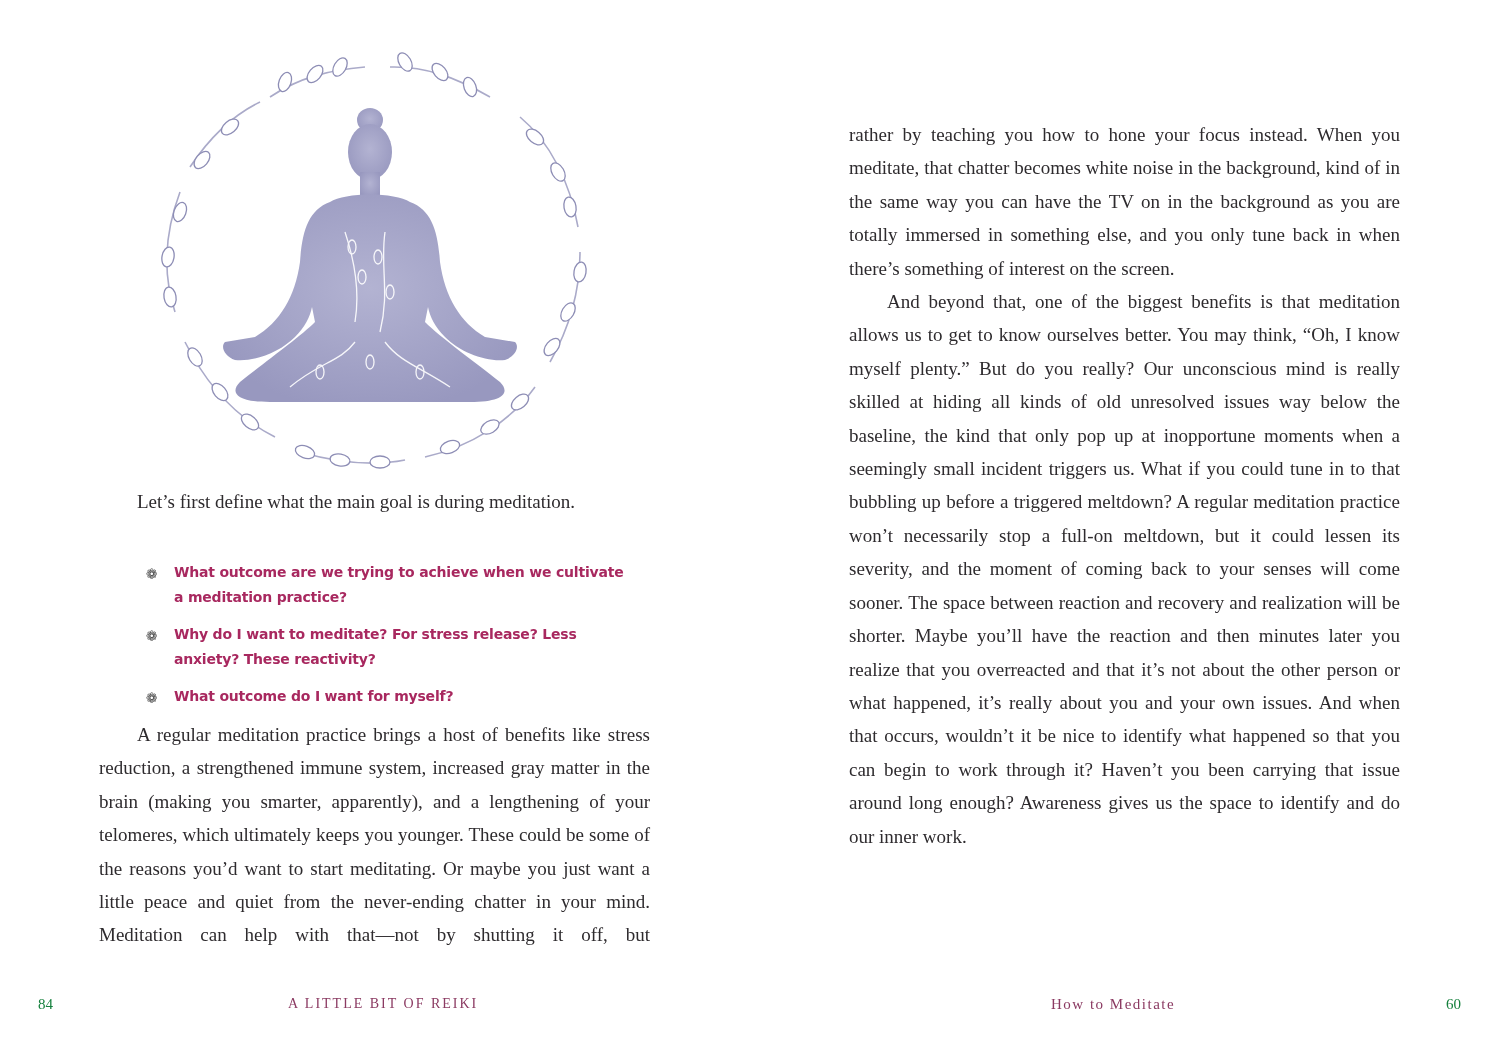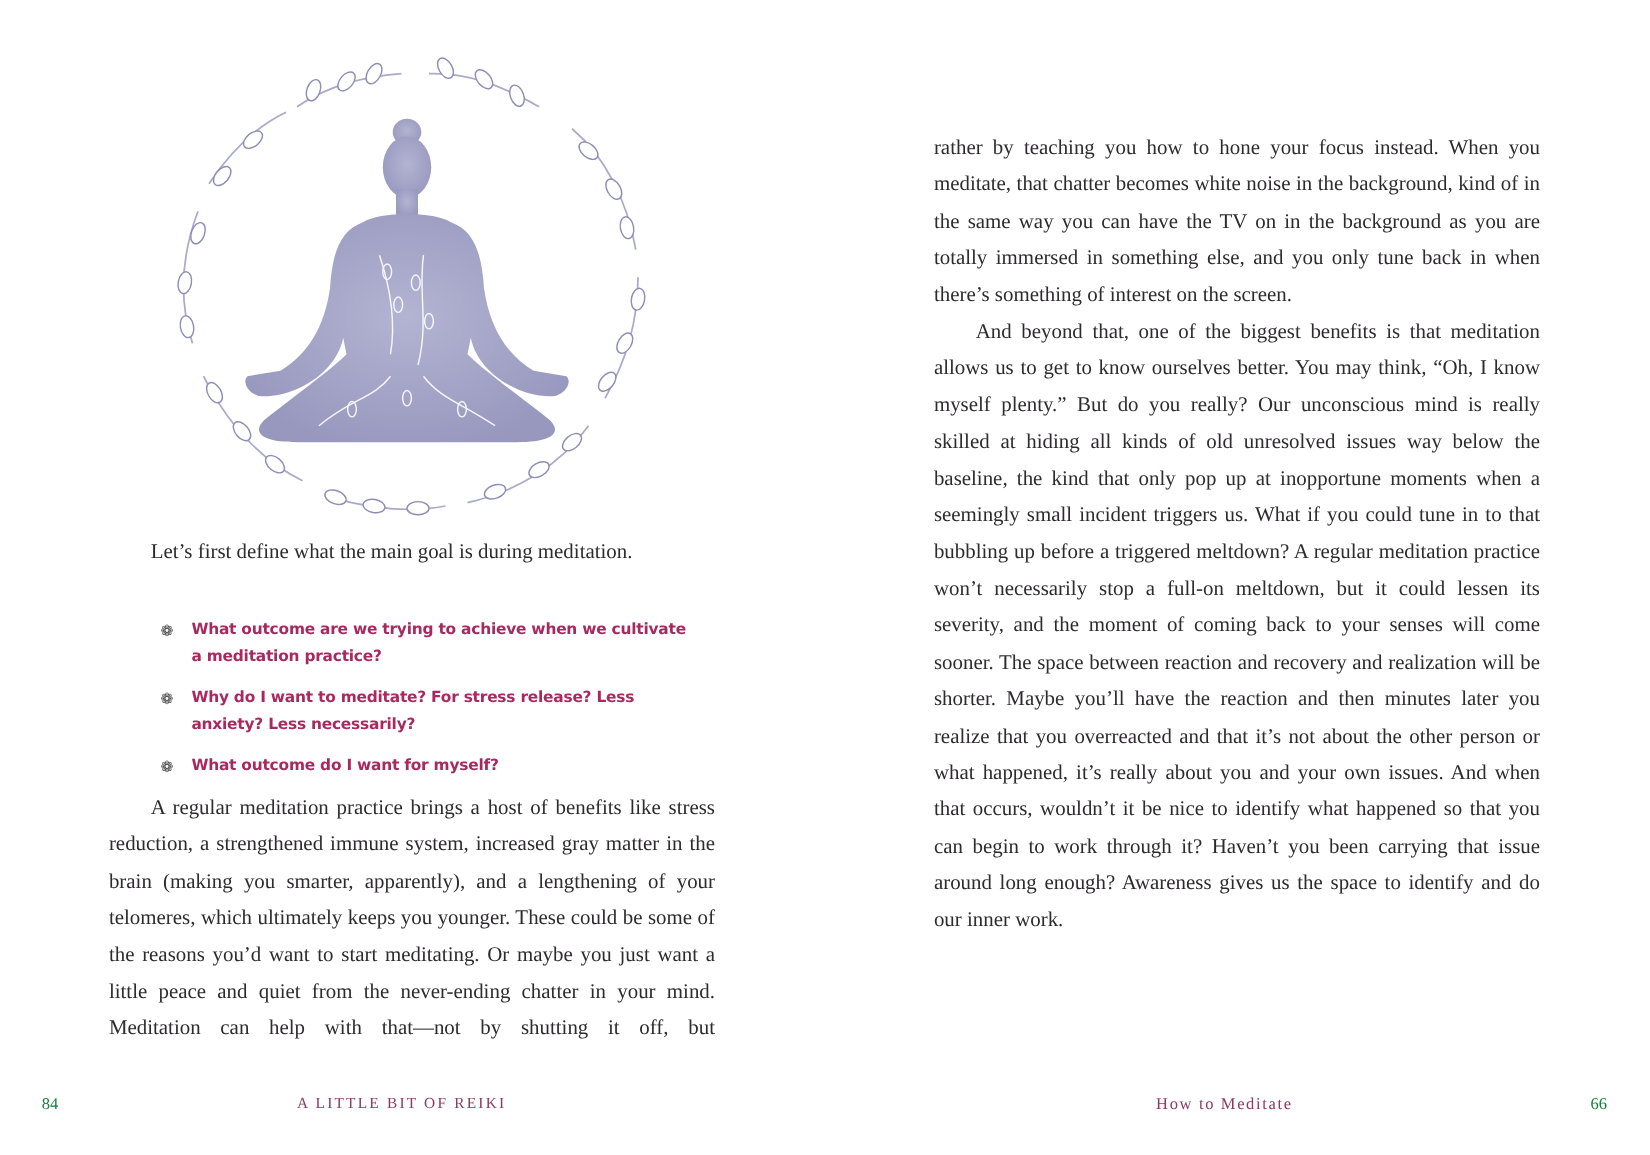--- a/index.html
+++ b/index.html
@@ -109,38 +109,38 @@
     <p>Let’s first define what the main goal is during meditation.</p>
   </div>
 
   <ul class="bullets">
     <li>
       <span class="b-icon">❁</span>
       <span class="b-text">What outcome are we trying to achieve when we cultivate a meditation practice?</span>
     </li>
     <li>
       <span class="b-icon">❁</span>
-      <span class="b-text">Why do I want to meditate? For stress release? Less anxiety? Less necessarily?</span>
+      <span class="b-text">Why do I want to meditate? For stress release? Less anxiety? These reactivity?</span>
     </li>
     <li>
       <span class="b-icon">❁</span>
       <span class="b-text">What outcome do I want for myself?</span>
     </li>
   </ul>
 
   <div class="text left-text" style="top:718px;">
     <p class="p last">A regular meditation practice brings a host of benefits like stress reduction, a strengthened immune system, increased gray matter in the brain (making you smarter, apparently), and a lengthening of your telomeres, which ultimately keeps you younger. These could be some of the reasons you’d want to start meditating. Or maybe you just want a little peace and quiet from the never-ending chatter in your mind. Meditation can help with that—not by shutting it off, but</p>
   </div>
 
   <div class="footer-num" style="left:38px;">84</div>
-  <div class="footer-title" style="left:270px;text-align:center;">A LITTLE BIT OF REIKI</div>
+  <div class="footer-title" style="left:288px;text-align:center;">A LITTLE BIT OF REIKI</div>
 </div>
 
 <div class="page page-right">
 </div>
 
 <div class="text right-text" style="top:118px;">
   <p class="p noindent">rather by teaching you how to hone your focus instead. When you meditate, that chatter becomes white noise in the background, kind of in the same way you can have the TV on in the background as you are totally immersed in something else, and you only tune back in when there’s something of interest on the screen.</p>
   <p class="p">And beyond that, one of the biggest benefits is that meditation allows us to get to know ourselves better. You may think, “Oh, I know myself plenty.” But do you really? Our unconscious mind is really skilled at hiding all kinds of old unresolved issues way below the baseline, the kind that only pop up at inopportune moments when a seemingly small incident triggers us. What if you could tune in to that bubbling up before a triggered meltdown? A regular meditation practice won’t necessarily stop a full-on meltdown, but it could lessen its severity, and the moment of coming back to your senses will come sooner. The space between reaction and recovery and realization will be shorter. Maybe you’ll have the reaction and then minutes later you realize that you overreacted and that it’s not about the other person or what happened, it’s really about you and your own issues. And when that occurs, wouldn’t it be nice to identify what happened so that you can begin to work through it? Haven’t you been carrying that issue around long enough? Awareness gives us the space to identify and do our inner work.</p>
 </div>
 
 <div class="footer-title" style="left:1051px; letter-spacing:1.5px; font-size:15px;">How to Meditate</div>
-<div class="footer-num" style="left:1446px;">66</div>
+<div class="footer-num" style="left:1446px;">60</div>
 
 </body></html>

